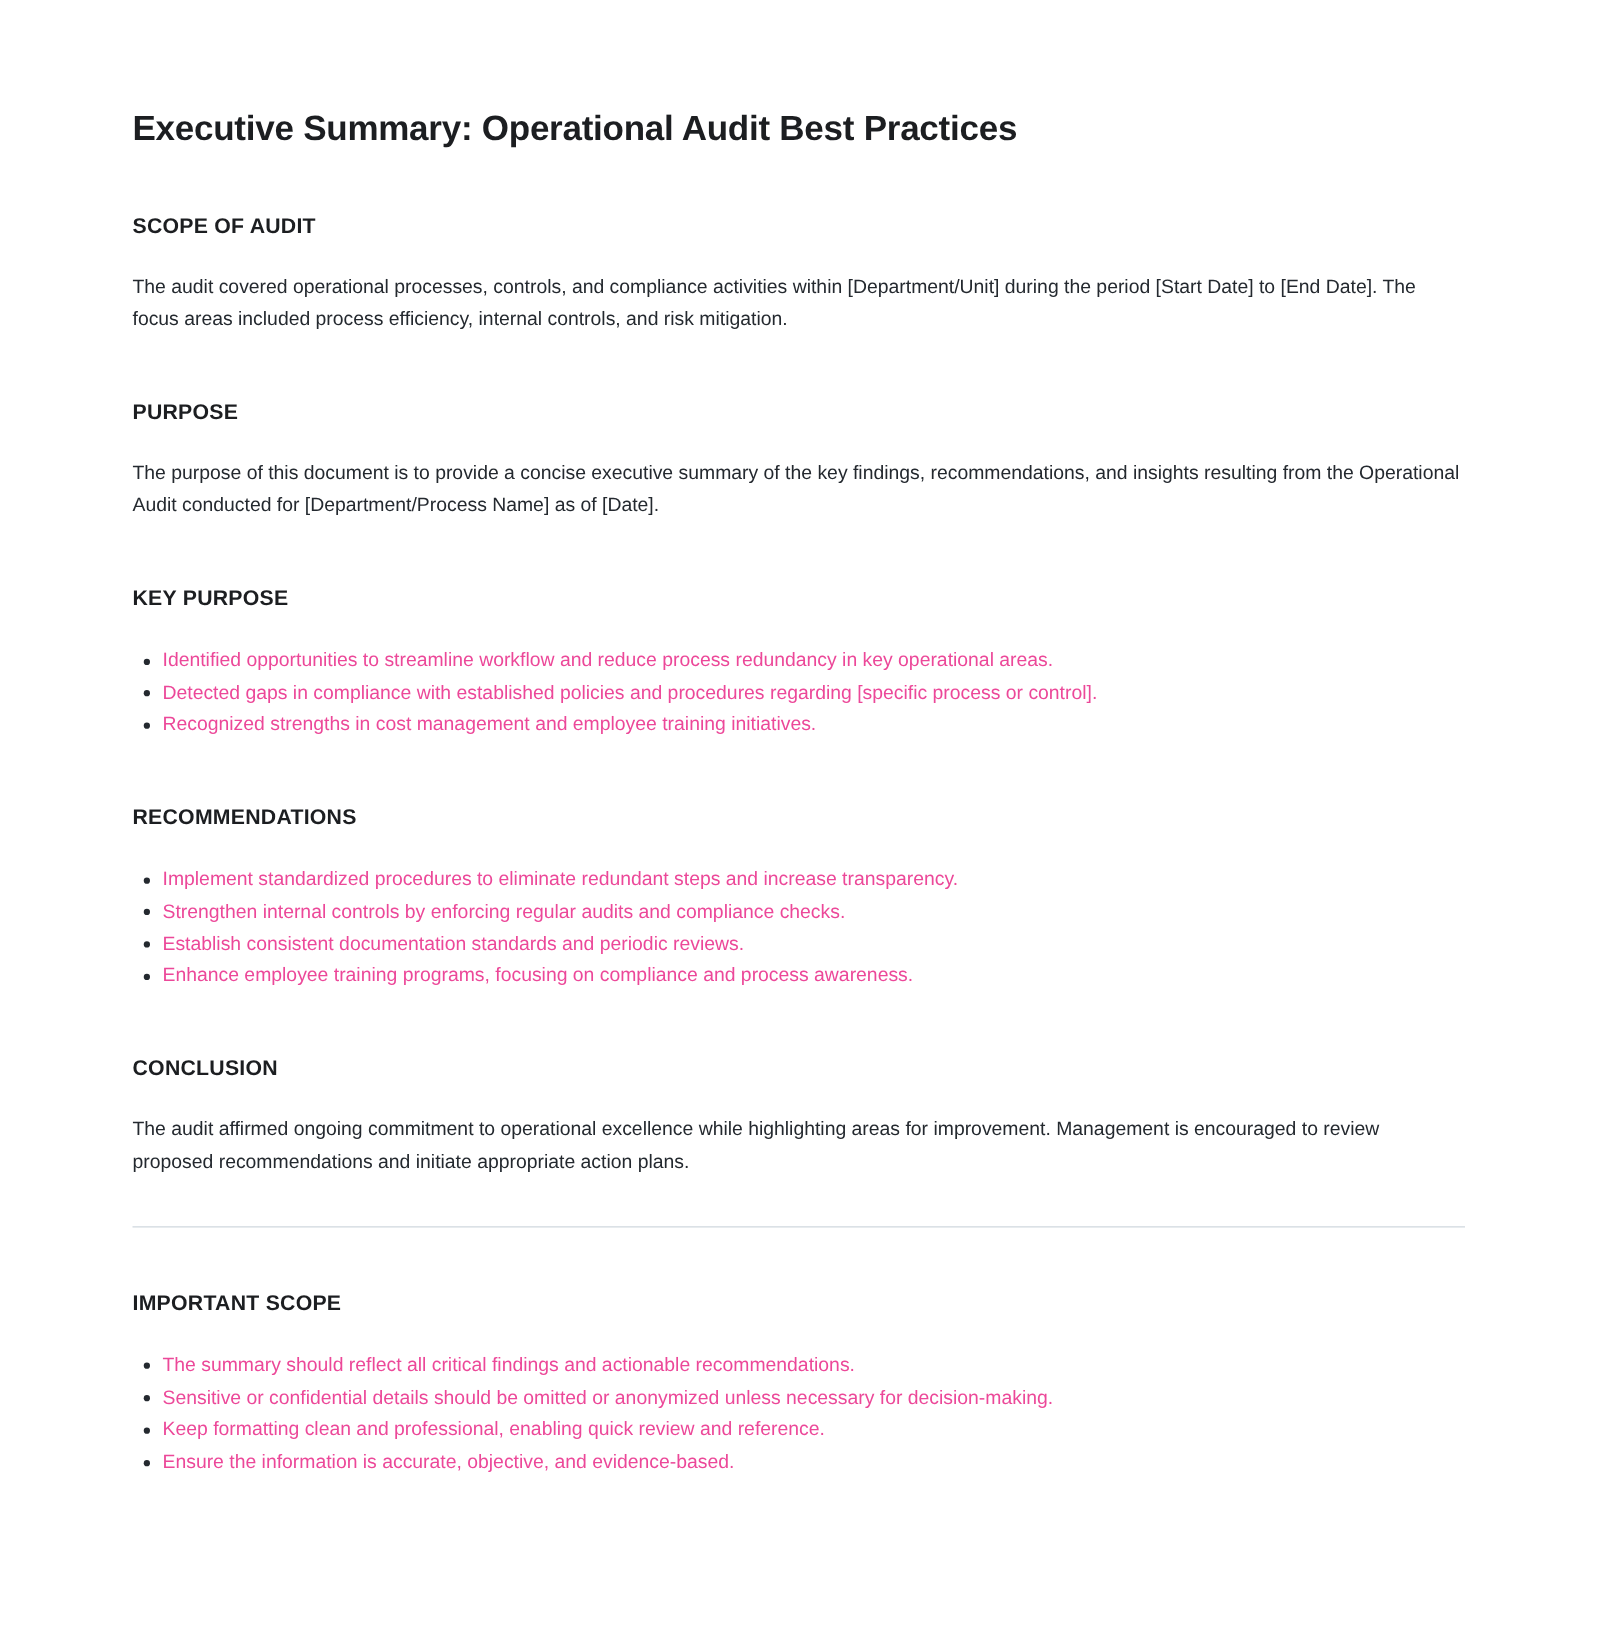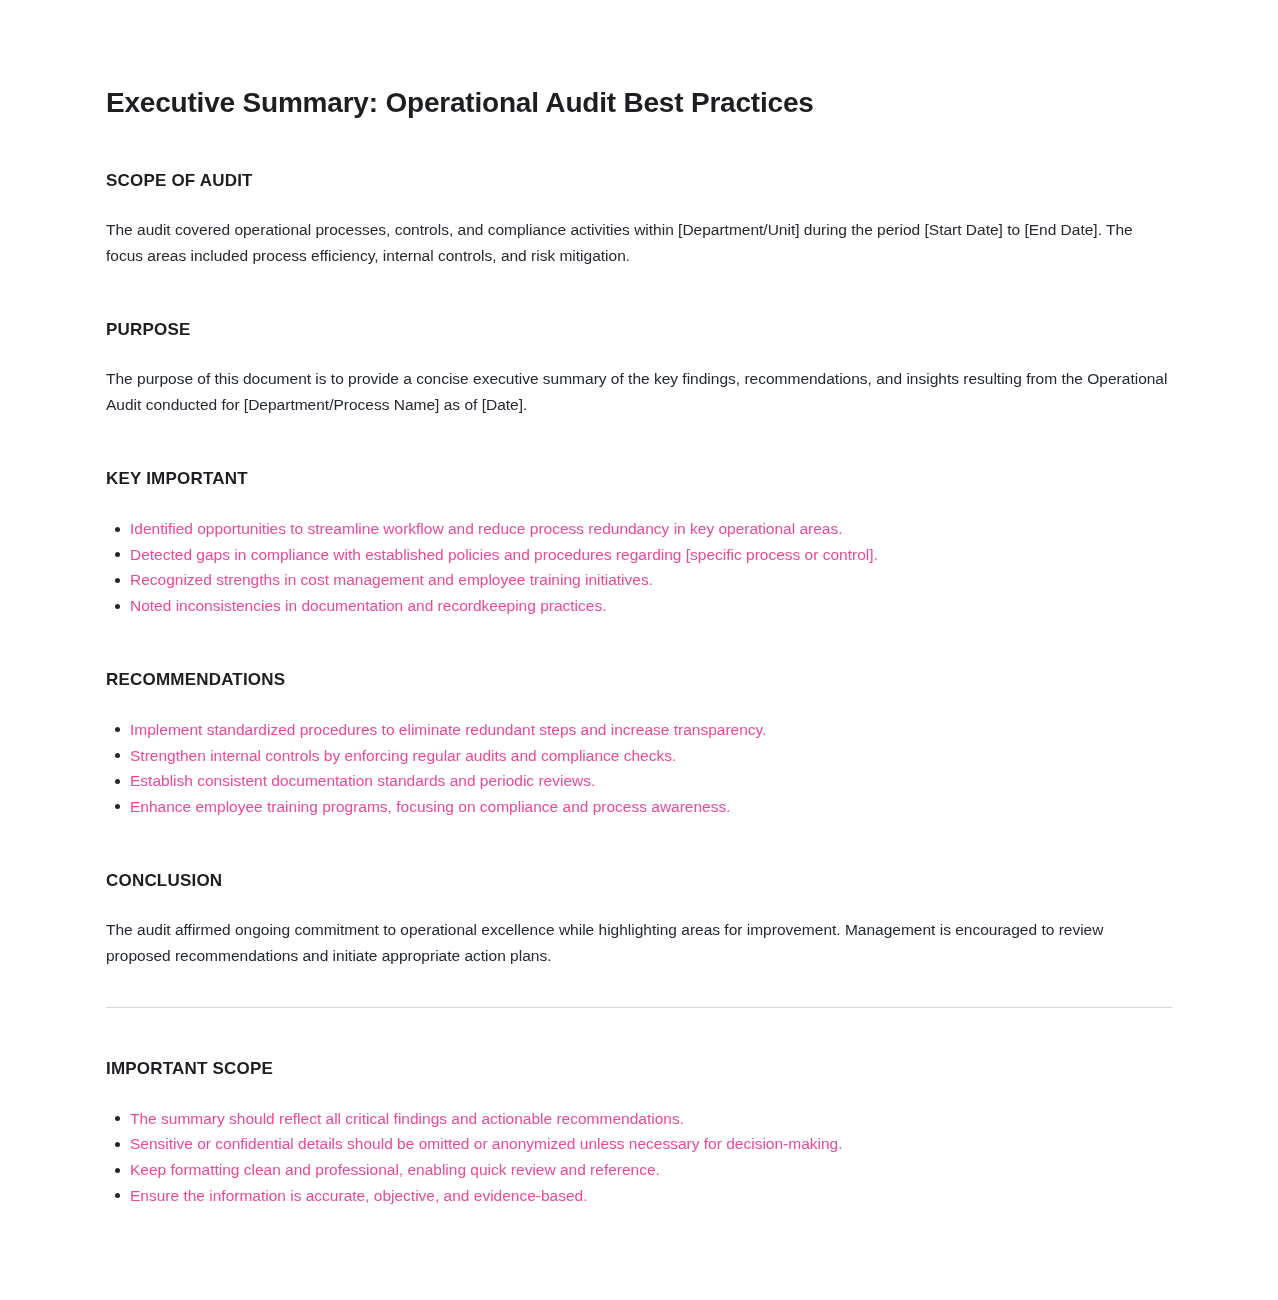--- a/index.html
+++ b/index.html
@@ -75,26 +75,25 @@
     <h2 class="section-heading">SCOPE OF AUDIT</h2>
     <p class="body-text">The audit covered operational processes, controls, and compliance activities within [Department/Unit] during the period [Start Date] to [End Date]. The focus areas included process efficiency, internal controls, and risk mitigation.</p>
   </section>
 
   <section>
     <h2 class="section-heading">PURPOSE</h2>
     <p class="body-text">The purpose of this document is to provide a concise executive summary of the key findings, recommendations, and insights resulting from the Operational Audit conducted for [Department/Process Name] as of [Date].</p>
   </section>
 
   <section>
-    <h2 class="section-heading">KEY IMPORTANT</h2>
+    <h2 class="section-heading">KEY PURPOSE</h2>
     <ul class="bullet-list">
       <li>Identified opportunities to streamline workflow and reduce process redundancy in key operational areas.</li>
       <li>Detected gaps in compliance with established policies and procedures regarding [specific process or control].</li>
       <li>Recognized strengths in cost management and employee training initiatives.</li>
-      <li>Noted inconsistencies in documentation and recordkeeping practices.</li>
     </ul>
   </section>
 
   <section>
     <h2 class="section-heading">RECOMMENDATIONS</h2>
     <ul class="bullet-list">
       <li>Implement standardized procedures to eliminate redundant steps and increase transparency.</li>
       <li>Strengthen internal controls by enforcing regular audits and compliance checks.</li>
       <li>Establish consistent documentation standards and periodic reviews.</li>
       <li>Enhance employee training programs, focusing on compliance and process awareness.</li>

